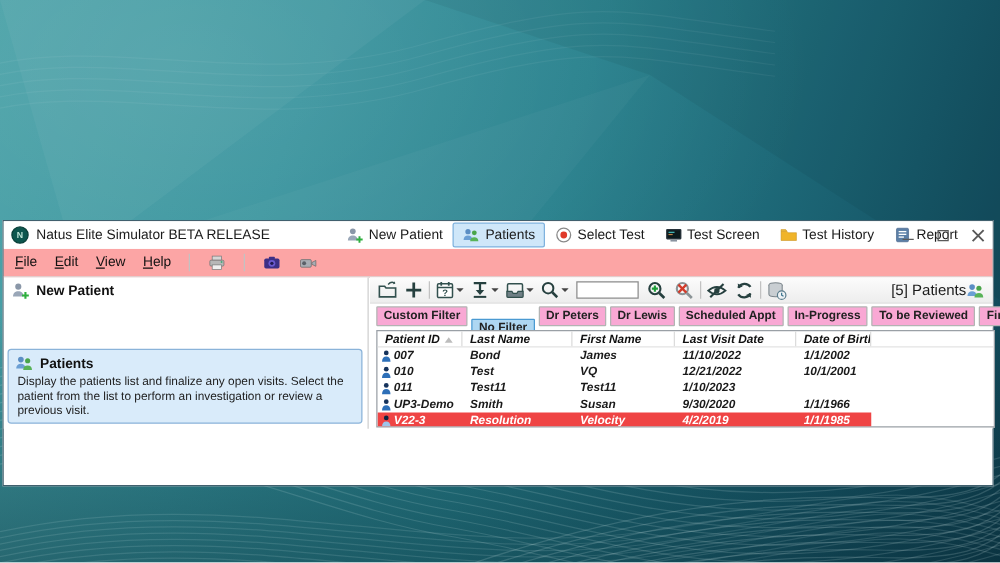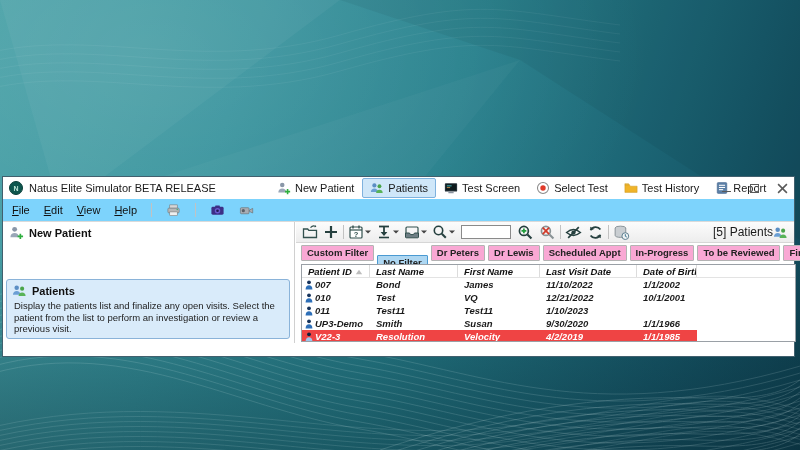--- a/index.html
+++ b/index.html
@@ -10,21 +10,21 @@
     position: relative; width: 800px; height: 450px; overflow: hidden;
     background:
       radial-gradient(ellipse at 18% 12%, rgba(255,255,255,.10), transparent 55%),
       linear-gradient(to bottom, transparent 55%, rgba(5,30,40,.40) 100%),
       linear-gradient(108deg, #47a0a6 0%, #36929c 28%, #27808c 52%, #17596a 82%, #0f4252 100%);
   }
   #bg-waves { position:absolute; inset:0; }
 
   
   .window {
-    position:absolute; left:2px; top:176px; width:793px; height:181px;
+    position:absolute; left:2px; top:176px; width:793px; height:213px;
     background:#fff; border:1px solid #41606e;
     font-size:11px; color:#1a1a1a;
   }
 
   
   .titlebar { position:relative; height:22px; background:#fff; display:flex; align-items:center; padding-left:6px; }
   .app-icon { width:14px; height:14px; border-radius:50%; background:#0d564e; border:1px solid #0a3f39;
               display:flex; align-items:center; justify-content:center; color:#bfe6d8; font-size:7px; font-weight:bold; }
   .title-text { margin-left:6px; font-size:11px; color:#1a1a1a; white-space:nowrap; }
 
@@ -32,21 +32,21 @@
   .toptab { display:flex; align-items:center; gap:4px; padding:2px 7px; border:1px solid transparent; border-radius:2px; cursor:default; white-space:nowrap; }
   .toptab.sel { background:#cfe7f9; border-color:#7fb2de; }
   .toptab svg { display:block; }
 
   .win-controls { position:absolute; right:5px; top:2px; height:18px; display:flex; align-items:center; gap:14px; }
   .wc { width:14px; height:14px; display:flex; align-items:center; justify-content:center; }
   .wc-min-glyph { width:9px; height:0; border-top:1.5px solid #5a5a5a; margin-top:6px; }
   .wc-max-glyph { width:9px; height:9px; border:1.4px solid #5a5a5a; }
 
   
-  .menubar { height:23px; background:#7dd3fc; border-bottom:1px solid #dadada;
+  .menubar { height:23px; background:#fca5a5; border-bottom:1px solid #dadada;
              display:flex; align-items:center; gap:14px; padding-left:9px; }
   .menu-item { display:inline-block; font-size:11px; color:#111; }
   .menu-item::first-letter { text-decoration:underline; }
   .vsep { width:1px; height:14px; background:#c2c2c2; }
   .menubar svg { display:block; }
 
   
   .content { position:relative; height:121px; }
 
   
@@ -163,34 +163,34 @@
           <svg width="14" height="14" viewBox="0 0 16 16">
               <circle cx="5" cy="5" r="2.4" fill="#5b8ec4"></circle>
               <path d="M1 12.5c0-2.6 1.8-4 4-4s4 1.4 4 4z" fill="#6b9fd4"></path>
               <circle cx="10.8" cy="6" r="2.2" fill="#4aa54a"></circle>
               <path d="M7 13.8c0-2.4 1.6-3.7 3.8-3.7s3.7 1.3 3.7 3.7z" fill="#58b358"></path>
             </svg>
           <span>Patients</span>
         </div>
         <div class="toptab">
           <svg width="14" height="14" viewBox="0 0 16 16">
+              <circle cx="8" cy="8" r="6.3" fill="#fff" stroke="#8a8a8a" stroke-width="1.2"></circle>
+              <circle cx="8" cy="8" r="3.1" fill="#e03a2a"></circle>
+            </svg>
+          <span>Select Test</span>
+        </div>
+        <div class="toptab">
+          <svg width="14" height="14" viewBox="0 0 16 16">
               <rect x="1" y="2.5" width="14" height="9.5" rx="1" fill="#27323a"></rect>
               <rect x="2.2" y="3.7" width="11.6" height="7" fill="#0c1a1c"></rect>
               <rect x="3.2" y="5" width="5.5" height="1.1" fill="#49c0c0"></rect>
               <rect x="3.2" y="7" width="3.8" height="1.1" fill="#c08449"></rect>
               <rect x="5" y="12.4" width="6" height="1.6" fill="#8a93a0"></rect>
             </svg>
           <span>Test Screen</span>
-        </div>
-        <div class="toptab">
-          <svg width="14" height="14" viewBox="0 0 16 16">
-              <circle cx="8" cy="8" r="6.3" fill="#fff" stroke="#8a8a8a" stroke-width="1.2"></circle>
-              <circle cx="8" cy="8" r="3.1" fill="#e03a2a"></circle>
-            </svg>
-          <span>Select Test</span>
         </div>
         <div class="toptab">
           <svg width="14" height="14" viewBox="0 0 16 16">
               <path d="M1 4.5 V3 h4.2 l1 1.5z" fill="#f6c94e" stroke="#c8901a" stroke-width=".5"></path>
               <path d="M1 4.5 h5.2 l1.2 1.4 H15 V13 H1z" fill="#f0b429" stroke="#c8901a" stroke-width=".5"></path>
             </svg>
           <span>Test History</span>
         </div>
         <div class="toptab">
           <svg width="14" height="14" viewBox="0 0 16 16">

